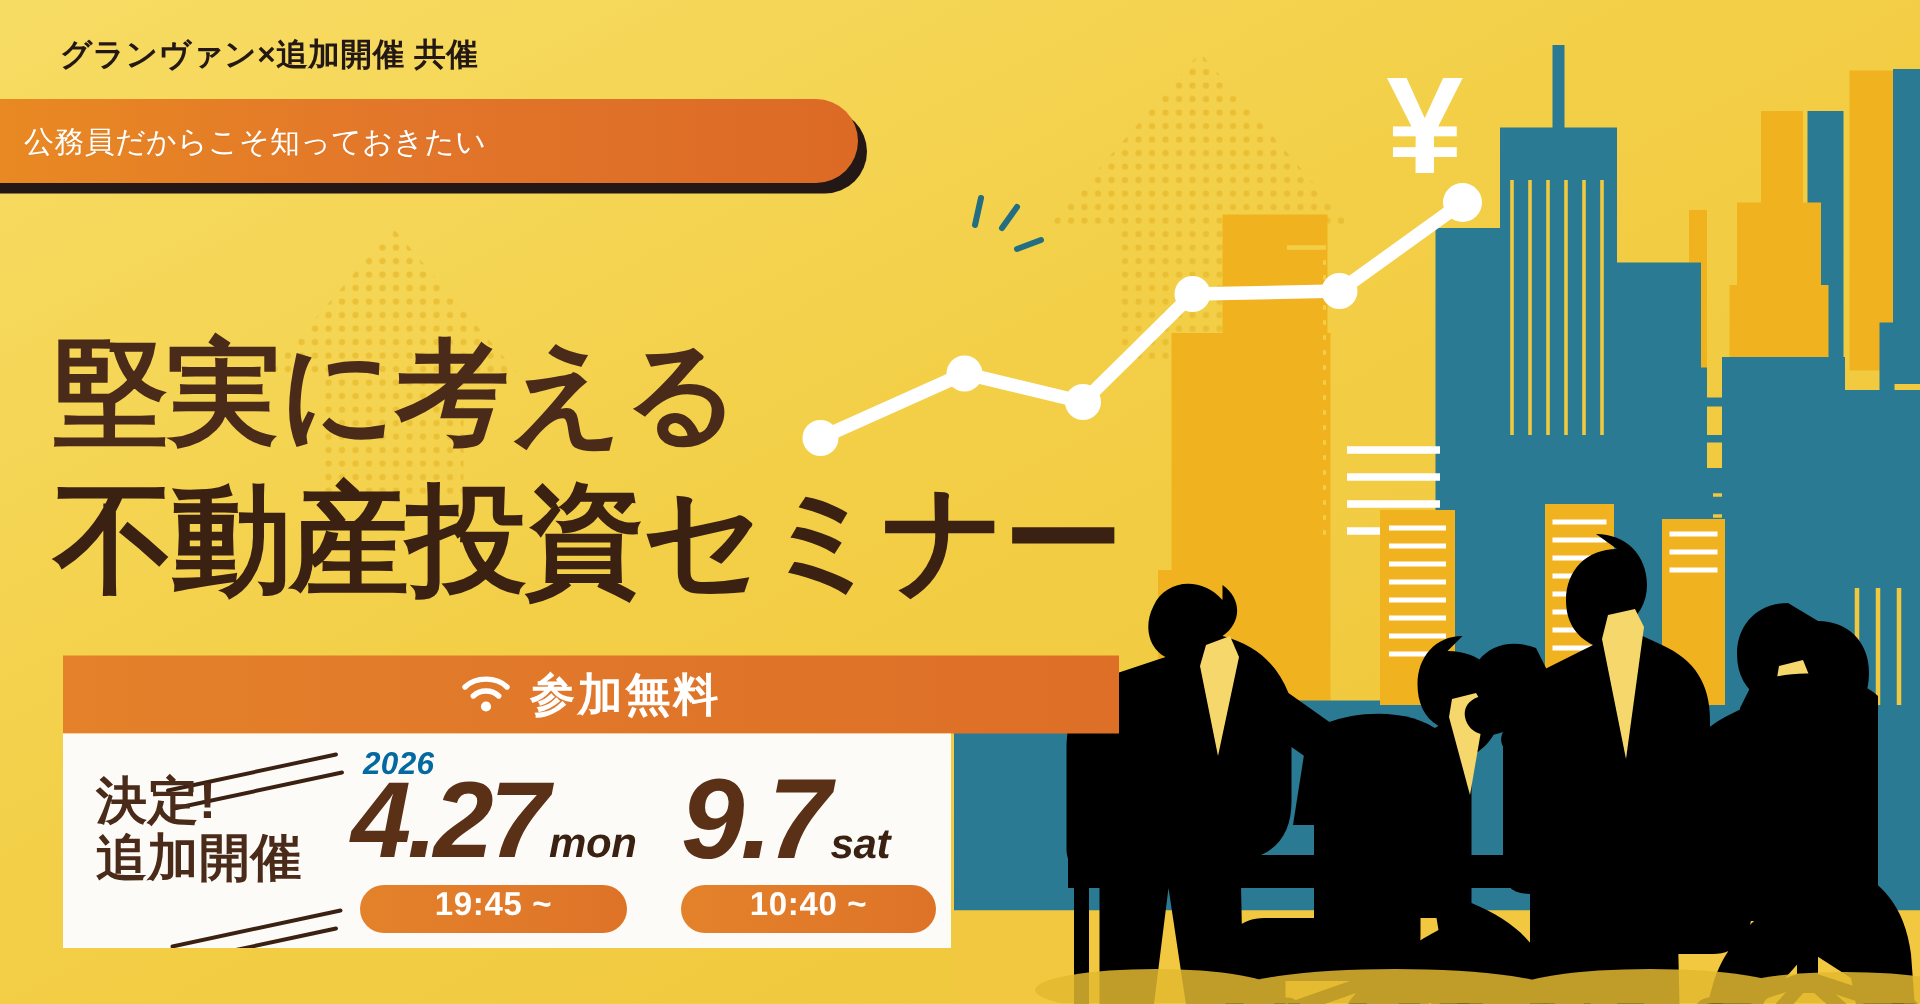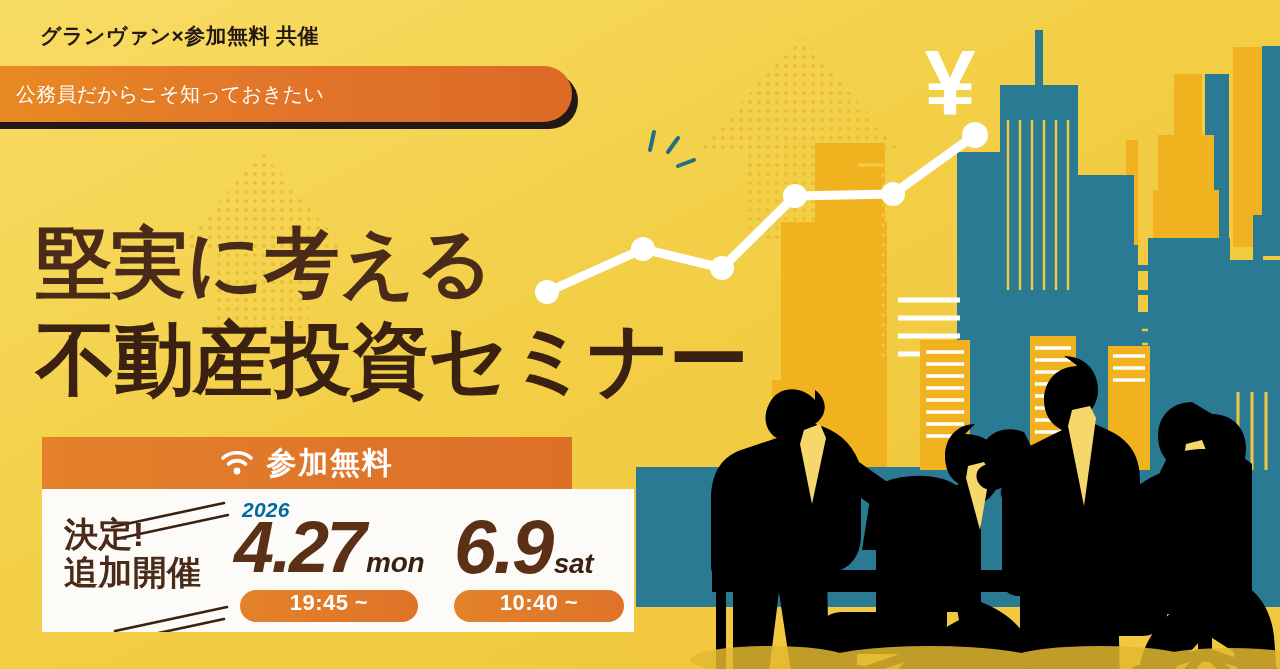--- a/index.html
+++ b/index.html
@@ -53,21 +53,21 @@
     letter-spacing:-.01em;white-space:nowrap;
   }
   .h1b{
     position:absolute;left:36px;top:320px;
     font-size:80px;line-height:1;font-weight:900;color:#3B2112;
     letter-spacing:-.02em;white-space:nowrap;
   }
 
   
   .freebar{
-    position:absolute;left:42px;top:437px;width:530px;height:52px;
+    position:absolute;left:42px;top:437px;width:704px;height:52px;
     background:linear-gradient(90deg,#E4812A 0%,#E0762A 55%,#DD6F26 100%);
     display:flex;align-items:center;justify-content:center;gap:12px;
   }
   .freebar .lbl{color:#fff;font-size:30px;font-weight:800;letter-spacing:.06em;}
   .wifi{width:34px;height:26px;display:block;}
 
   
   .card{
     position:absolute;left:42px;top:489px;width:592px;height:143px;
     background:#FCFBF7;
@@ -372,21 +372,21 @@
     <g fill="#E2B92F" opacity=".85">
       <ellipse cx="770" cy="660" rx="80" ry="14"></ellipse>
       <ellipse cx="930" cy="662" rx="110" ry="16"></ellipse>
       <ellipse cx="1100" cy="660" rx="90" ry="14"></ellipse>
       <ellipse cx="1230" cy="662" rx="80" ry="14"></ellipse>
     </g>
   </svg>
 
   <div class="copy">
 
-    <div class="kicker">グランヴァン×参加無料 共催</div>
+    <div class="kicker">グランヴァン×追加開催 共催</div>
 
     <div class="badge-wrap">
       <div class="badge-shadow"></div>
       <div class="badge">
         <span>公務員だからこそ知っておきたい</span>
       </div>
     </div>
 
 
     <div class="h1a">
@@ -427,21 +427,21 @@
         <div class="dnum">
           <span>4.27</span><span class="dow">mon</span>
         </div>
         <div class="timepill">
           <span>19:45 ~</span>
         </div>
       </div>
 
       <div class="dateblk two">
         <div class="dnum">
-          <span>6.9</span><span class="dow">sat</span>
+          <span>9.7</span><span class="dow">sat</span>
         </div>
         <div class="timepill">
           <span>10:40 ~</span>
         </div>
       </div>
 
     </div>
   </div>
 </div>
 

